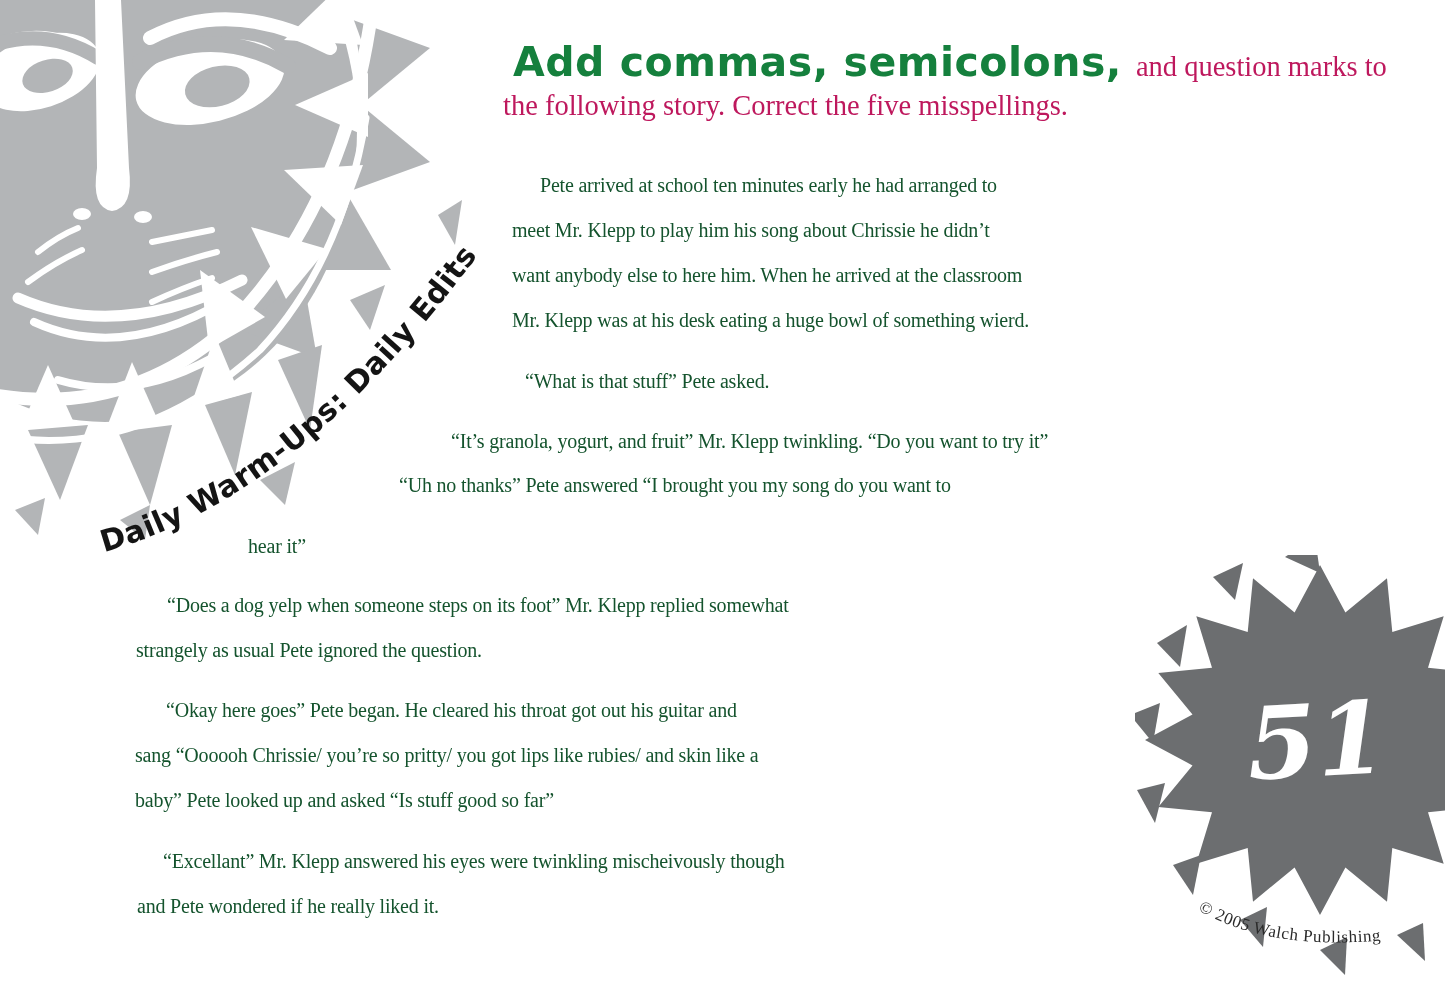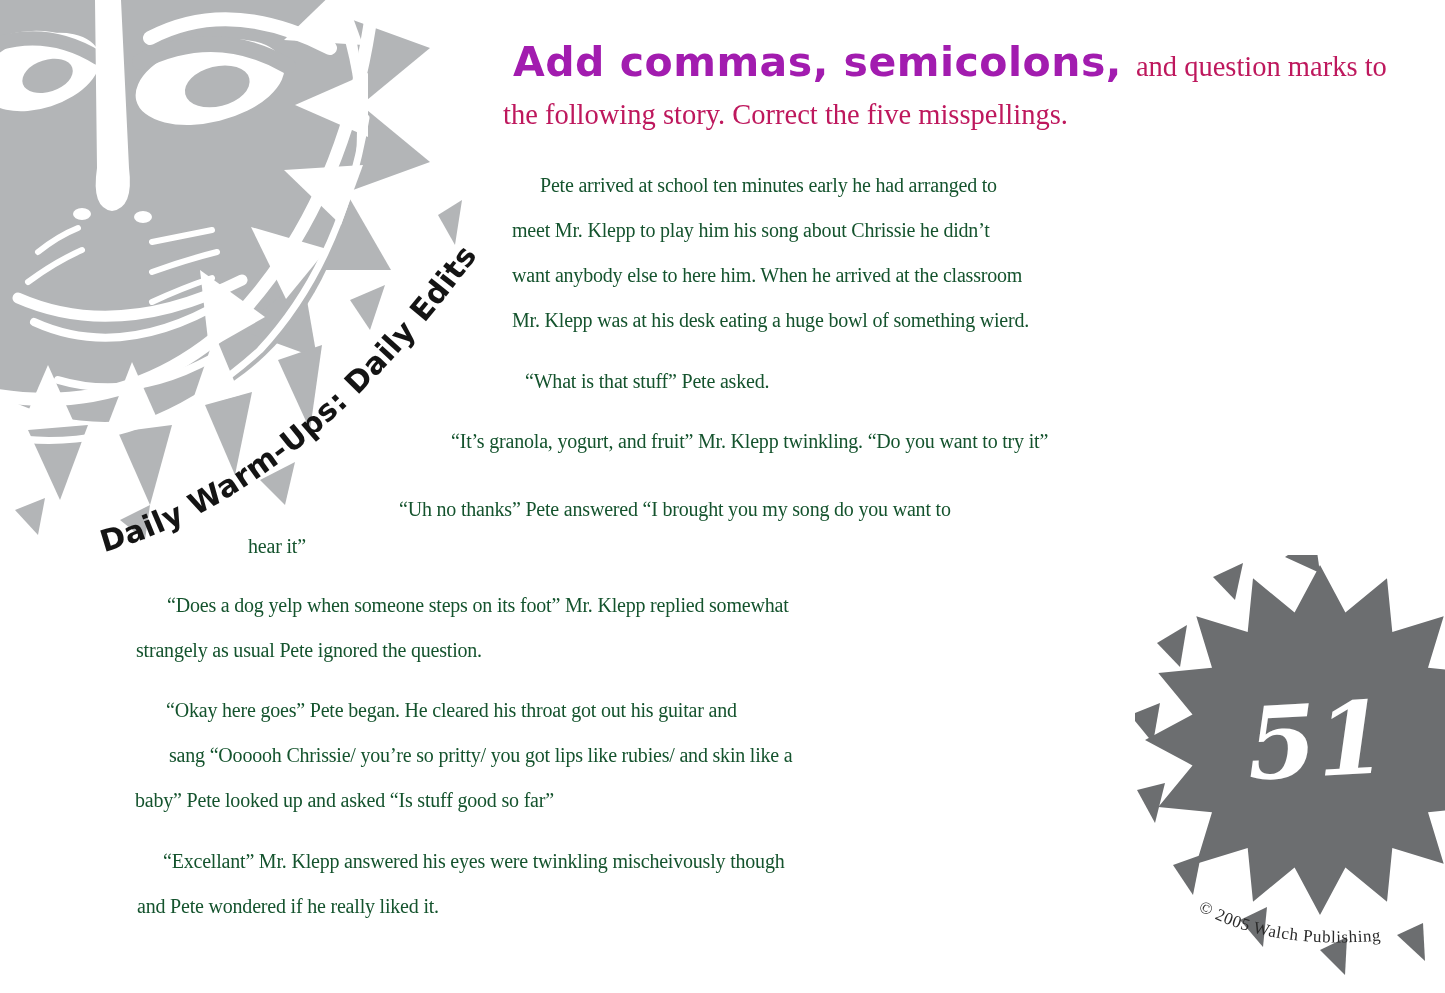--- a/index.html
+++ b/index.html
@@ -30,29 +30,29 @@
     width: 900px;
     color: #141414;
   }
   .h-line1 { white-space: nowrap; }
   .marker {
     font-family: "DejaVu Sans", sans-serif;
     font-weight: 700;
     font-size: 41px;
     letter-spacing: 0.5px;
     margin-left: 10px;
-    color: #a21caf;
+    color: #15803d;
   }
   .h-serif {
     font-family: "Liberation Serif", serif;
     font-size: 28.5px;
     color: #be185d;
   }
   .h-line1 .h-serif { margin-left: 14px; }
-  .h-line2 { margin-top: 13px; }
+  .h-line2 { margin-top: 4px; }
   .line {
     position: absolute;
     font-family: Liberation Serif, serif;
     font-size: 20px;
     line-height: 34px;
     letter-spacing: -0.2px;
     color: #14532d;
     white-space: nowrap;
   }
   .badge-art {
@@ -172,26 +172,26 @@
     <div class="h-serif h-line2">the following story. Correct the five misspellings.</div>
   </div>
 
   <div>
     <div class="line" style="left:540px; top:168px;">Pete arrived at school ten minutes early he had arranged to</div>
     <div class="line" style="left:512px; top:213px;">meet Mr. Klepp to play him his song about Chrissie he didn’t</div>
     <div class="line" style="left:512px; top:258px;text-align:center;">want anybody else to here him. When he arrived at the classroom</div>
     <div class="line" style="left:512px; top:303px;">Mr. Klepp was at his desk eating a huge bowl of something wierd.</div>
     <div class="line" style="left:517px; top:364px;margin-left:8px;">“What is that stuff” Pete asked.</div>
     <div class="line" style="left:451px; top:424px;">“It’s granola, yogurt, and fruit” Mr. Klepp twinkling. “Do you want to try it”</div>
-    <div class="line" style="left:399px; top:492px;">“Uh no thanks” Pete answered “I brought you my song do you want to</div>
+    <div class="line" style="left:399px; top:468px;">“Uh no thanks” Pete answered “I brought you my song do you want to</div>
     <div class="line" style="left:248px; top:529px;">hear it”</div>
     <div class="line" style="left:167px; top:588px;">“Does a dog yelp when someone steps on its foot” Mr. Klepp replied somewhat</div>
     <div class="line" style="left:136px; top:633px;">strangely as usual Pete ignored the question.</div>
     <div class="line" style="left:166px; top:693px;">“Okay here goes” Pete began. He cleared his throat got out his guitar and</div>
-    <div class="line" style="left:135px; top:738px;margin-left:34px;">sang “Oooooh Chrissie/ you’re so pritty/ you got lips like rubies/ and skin like a</div>
+    <div class="line" style="left:135px; top:738px;">sang “Oooooh Chrissie/ you’re so pritty/ you got lips like rubies/ and skin like a</div>
     <div class="line" style="left:135px; top:783px;">baby” Pete looked up and asked “Is stuff good so far”</div>
     <div class="line" style="left:163px; top:844px;">“Excellant” Mr. Klepp answered his eyes were twinkling mischeivously though</div>
     <div class="line" style="left:137px; top:889px;">and Pete wondered if he really liked it.</div>
   </div>
 
   <svg class="badge-art" width="370" height="430" viewBox="0 0 370 430">
     <g fill="#6c6e70">
       <path d="M 360 185 L 312.5 210.4 L 346.7 252 L 293 257.3 L 308.7 308.7 L 257.3 293
                L 252 346.7 L 210.4 312.5 L 185 360 L 159.6 312.5 L 118 346.7 L 112.7 293
                L 61.3 308.7 L 77 257.3 L 23.3 252 L 57.5 210.4 L 10 185 L 57.5 159.6

